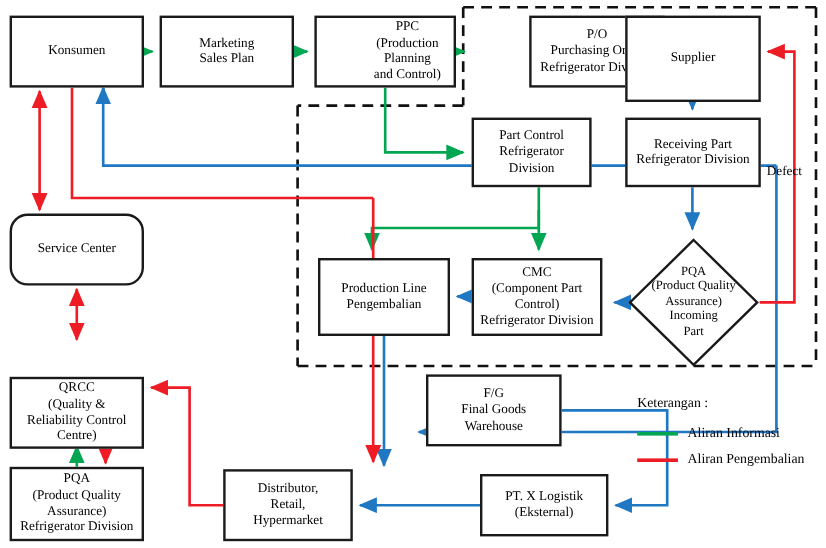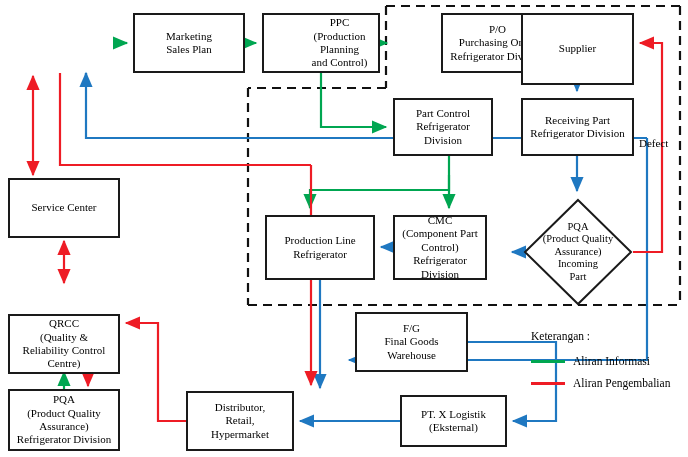--- a/index.html
+++ b/index.html
@@ -78,20 +78,23 @@
       <path d="M33,76 L33,175" marker-start="url(#arb)" marker-end="url(#ar)"></path>
       <path d="M64,241 L64,283" marker-start="url(#arb)" marker-end="url(#ar)"></path>
       <path d="M88,372 L88,386" marker-end="url(#ar)"></path>
       <path d="M60,73 L60,165 L311,165"></path>
       <path d="M311,165 L311,385" marker-end="url(#ar)"></path>
       <path d="M186,421 L158,421 L158,323 L126,323" marker-end="url(#ar)"></path>
       <path d="M633,252 L662,252 L662,43 L640,43" marker-end="url(#ar)"></path>
     </g>
   </svg>
 
+  <div class="node" style="left:8px;top:13px;width:112px;height:60px;">
+    <span class="lbl">Konsumen</span>
+  </div>
 
   <div class="node" style="left:133px;top:13px;width:112px;height:60px;">
     <span class="lbl">Marketing
 Sales Plan</span>
   </div>
 
   <div class="node" style="left:262px;top:13px;width:118px;height:60px;padding-left:39px;">
     <span class="lbl">PPC
 (Production Planning
 and Control)</span>
@@ -121,33 +124,33 @@
     <svg width="110" height="108" style="position:absolute;left:0;top:0;">
       <polygon points="55,2 108,54 55,106 2,54" fill="#ffffff" stroke="#1a1a1a" stroke-width="2"></polygon>
     </svg>
     <span class="dtext">PQA
 (Product Quality
 Assurance)
 Incoming
 Part</span>
   </div>
 
-  <div class="node" style="left:393px;top:215px;width:94px;height:65px;">
+  <div class="node" style="left:393px;top:215px;width:109px;height:65px;">
     <span class="lbl">CMC
 (Component Part
 Control)
 Refrigerator Division</span>
   </div>
 
   <div class="node" style="left:265px;top:215px;width:110px;height:65px;">
     <span class="lbl">Production Line
-Refrigerator</span>
+Pengembalian</span>
   </div>
 
-  <div class="node" style="left:8px;top:178px;width:112px;height:60px;">
+  <div class="node" style="left:8px;top:178px;width:112px;height:60px;border-radius:15px;">
     <span class="lbl">Service Center</span>
   </div>
 
   <div class="node" style="left:8px;top:286px;width:112px;height:60px;margin-top:28px;">
     <span class="lbl">QRCC
 (Quality &amp;
 Reliability Control
 Centre)</span>
   </div>
 

